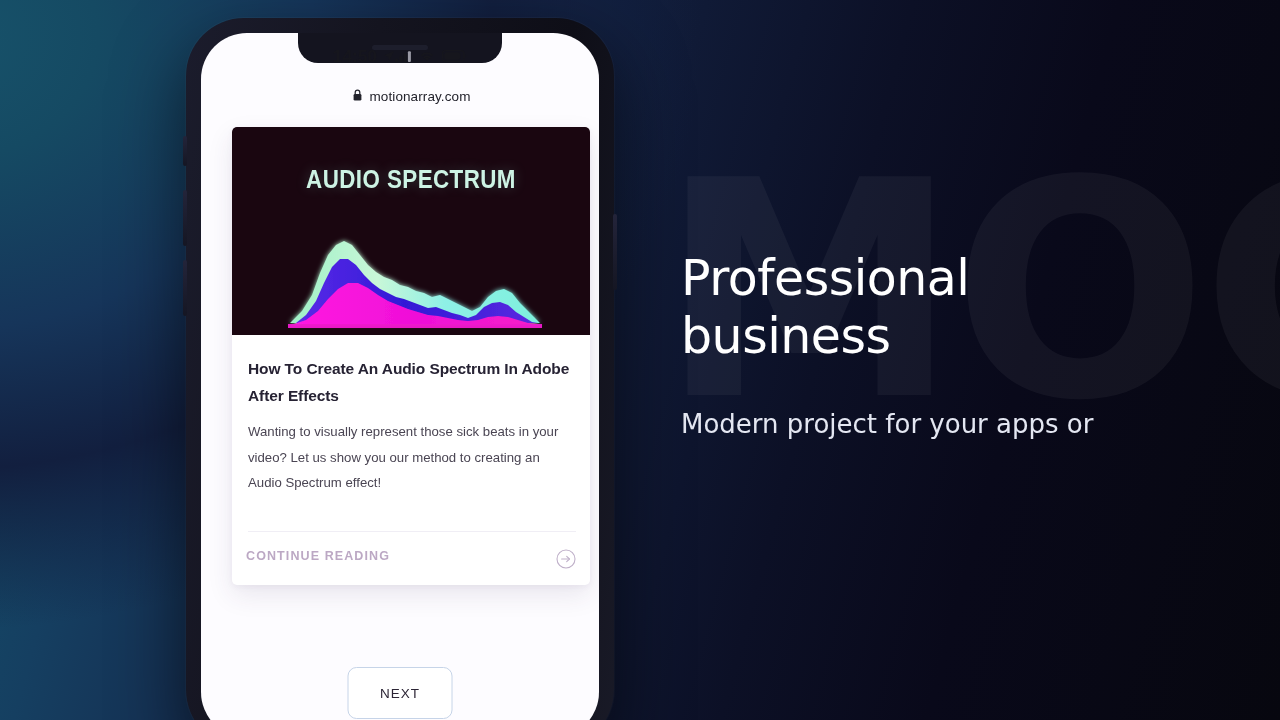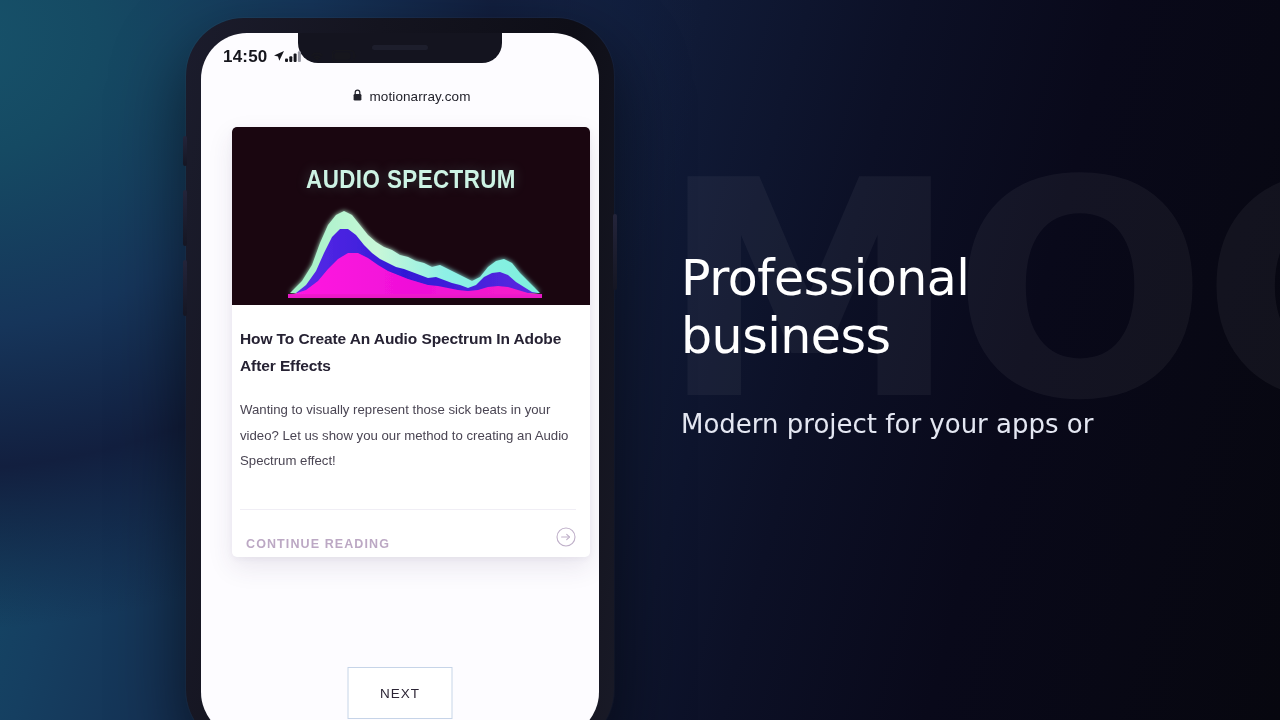--- a/index.html
+++ b/index.html
@@ -67,21 +67,21 @@
     z-index:5;
   }
   .notch-speaker {
     position:absolute; left:50%; transform:translateX(-50%); top:12px;
     width:56px; height:5px; border-radius:3px; background:#1d1e2c;
   }
 
   
   .statusbar {
     position:absolute; top:0; left:0; right:0; height:48px;
-    display:flex; align-items:center; justify-content:flex-start;
+    display:flex; align-items:center; justify-content:center;
     padding:0 22px; z-index:6;
   }
   .status-left { display:flex; align-items:center; gap:6px; }
   .status-time { font-size:17px; font-weight:bold; color:#16161d; letter-spacing:.2px; }
   .loc-icon { display:block; }
   .status-right { display:flex; align-items:center; gap:7px; }
 
   
   .urlbar {
     position:absolute; top:48px; left:0; right:0; height:30px;
@@ -92,59 +92,59 @@
   .url-text { font-size:13.5px; color:#23232c; letter-spacing:.1px; }
 
   
   .card {
     position:absolute; left:31px; top:94px; width:358px;
     background:#ffffff; border-radius:5px;
     box-shadow:0 10px 26px rgba(60,40,90,.10), 0 2px 6px rgba(60,40,90,.05);
     overflow:hidden;
   }
   .hero {
-    position:relative; width:100%; height:178px;
+    position:relative; width:100%; height:208px;
     background:#1a0610; border-radius:4px 4px 0 0; overflow:hidden;
   }
   .hero-title {
     position:absolute; top:37px; left:0; right:0; text-align:center;
     font-size:26px; font-weight:bold; color:#cdf3e4;
     letter-spacing:.5px;
     font-family:"Liberation Sans Narrow","Liberation Sans", sans-serif;
     transform:scaleX(.86); transform-origin:center;
     text-shadow:0 0 14px rgba(150,255,220,.22);
   }
   .hero-wave { position:absolute; left:0; bottom:0; width:100%; height:110px; }
 
-  .card-body { padding:20px 14px 0 8px; }
+  .card-body { padding:20px 14px 0 16px; }
   .card-title {
     font-size:15.5px; font-weight:bold; color:#262233;
     line-height:1.75; letter-spacing:-.1px;
   }
   .card-desc {
-    margin-top:18px; font-size:13.2px; color:#4a4553;
+    margin-top:10px; font-size:13.2px; color:#4a4553;
     line-height:1.92;
   }
   .card-divider { margin-top:36px; height:1px; background:#f0eef5; }
   .card-footer {
-    display:flex; align-items:flex-end; justify-content:space-between;
-    padding:17px 14px 6px 14px;
+    display:flex; align-items:flex-start; justify-content:space-between;
+    padding:17px 14px 12px 14px;
   }
   .continue-label {
     font-size:12.5px; font-weight:bold; color:#bca8c4;
     letter-spacing:1.1px;
   }
   .arrow-circle { display:block; }
 
   
   .next-btn {
     position:absolute; left:50%; transform:translateX(-50%); top:634px;
     width:105px; height:52px;
     display:flex; align-items:center; justify-content:center;
-    background:#ffffff; border:1.5px solid #c6d4e8; border-radius:0;
+    background:#ffffff; border:1.5px solid #c6d4e8; border-radius:9px;
   }
   .next-label {
     font-size:13.5px; color:#2c2535; letter-spacing:1px; font-weight:400;
   }
 </style>
 </head>
 <body>
 
 <div class="scene">
 

